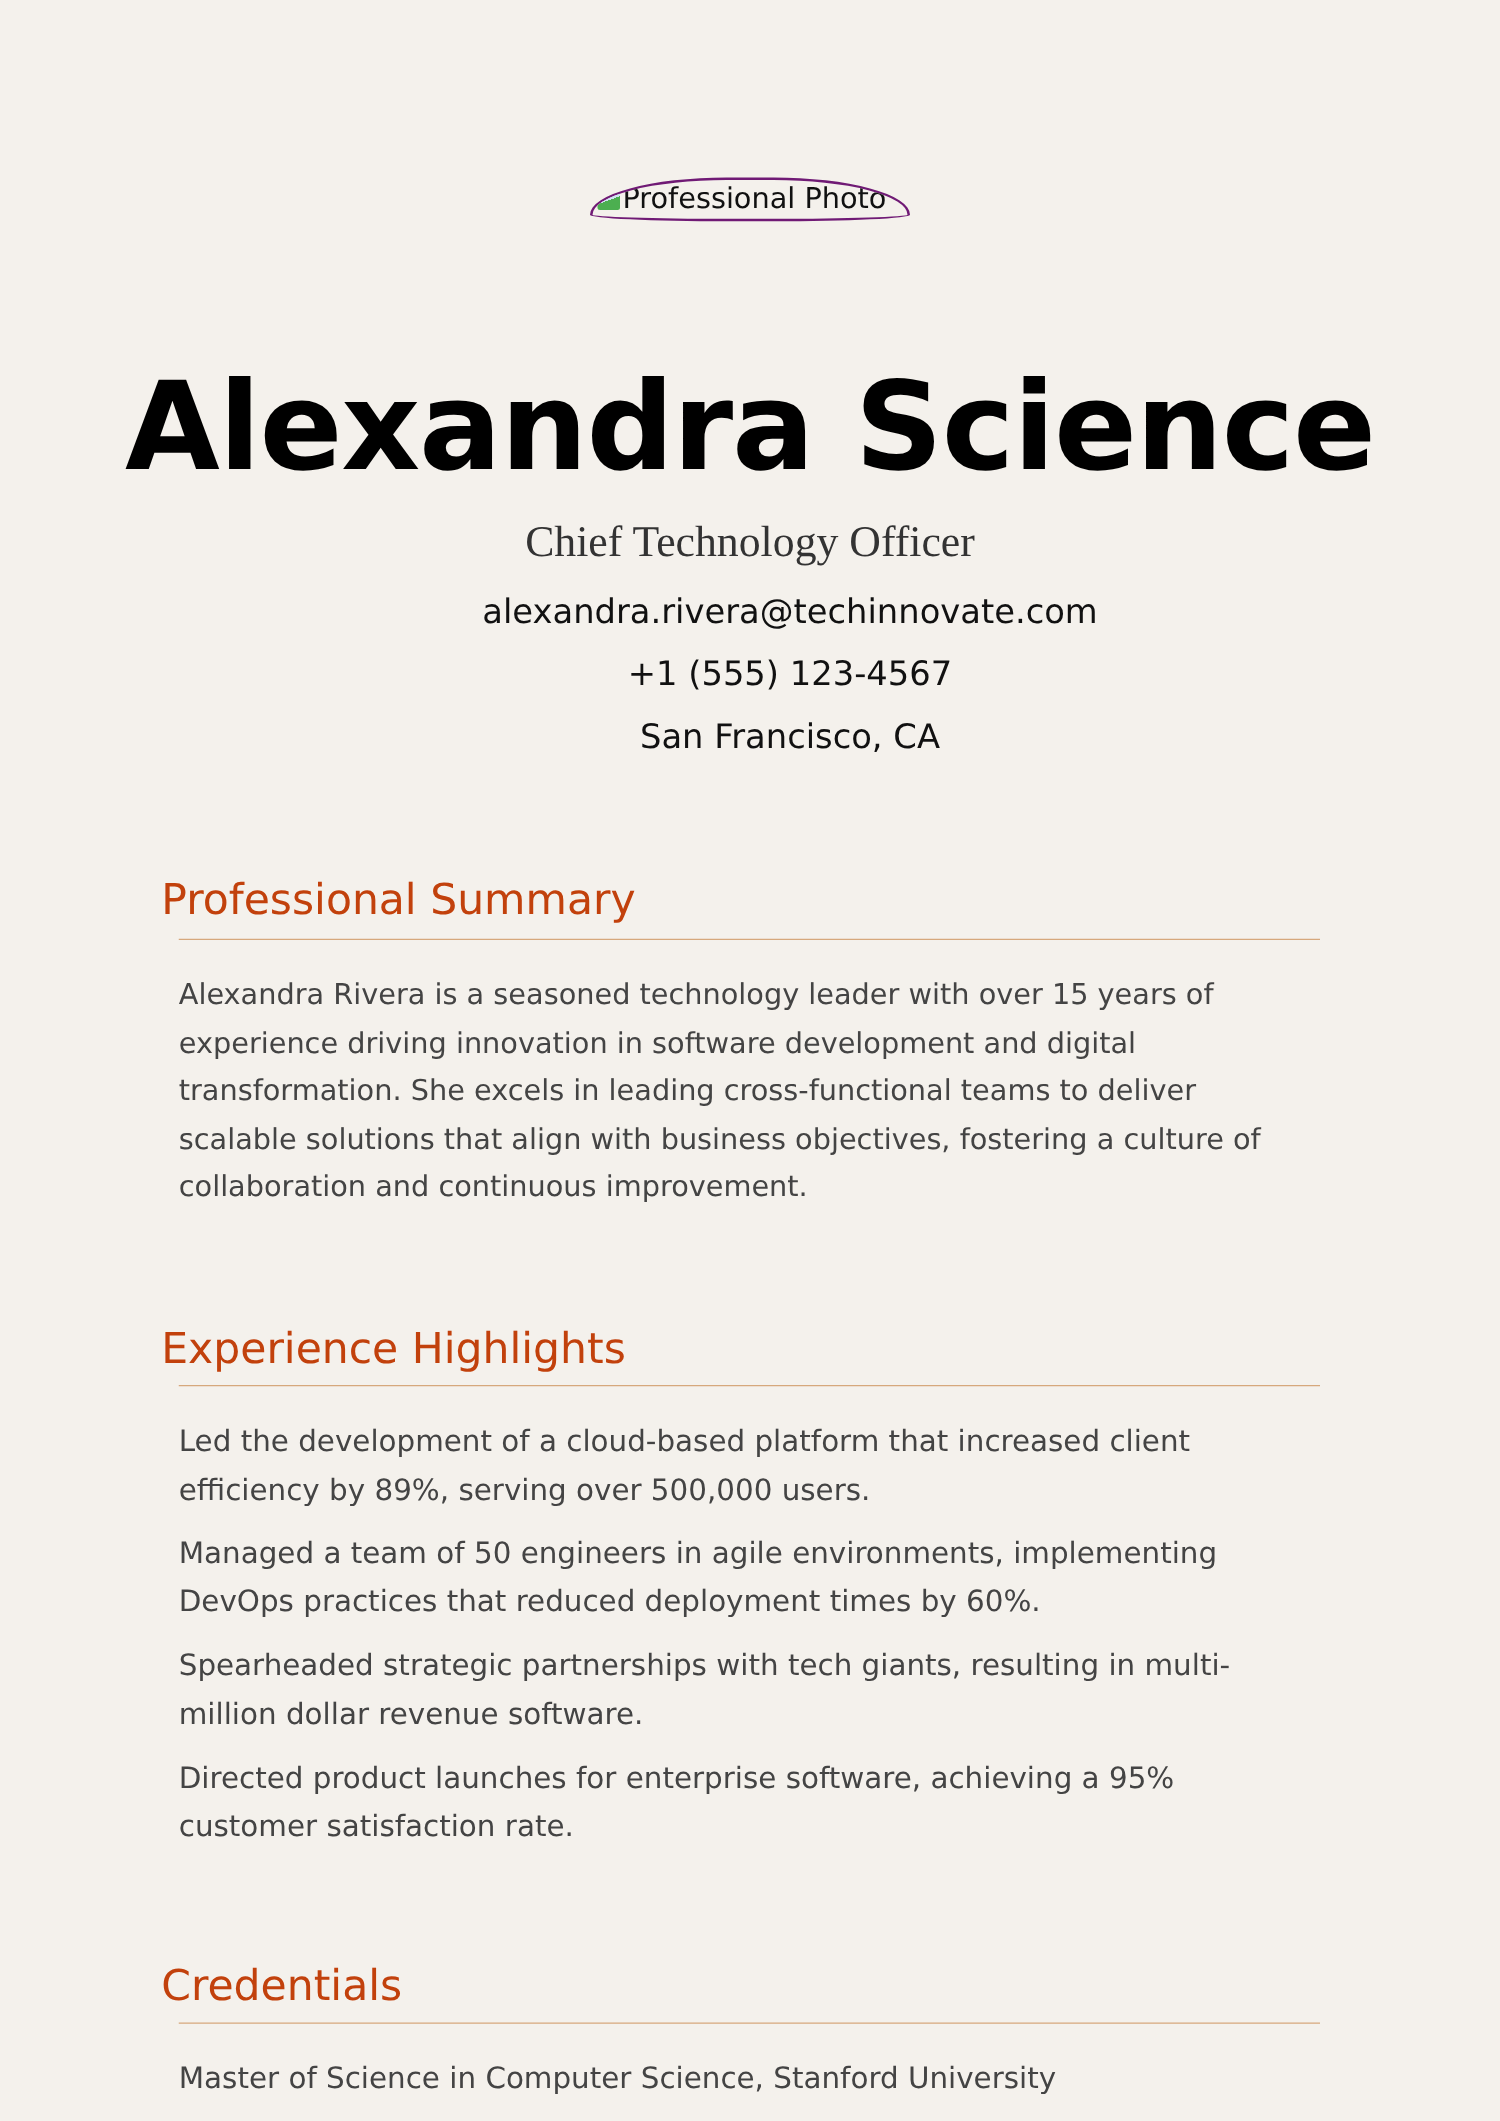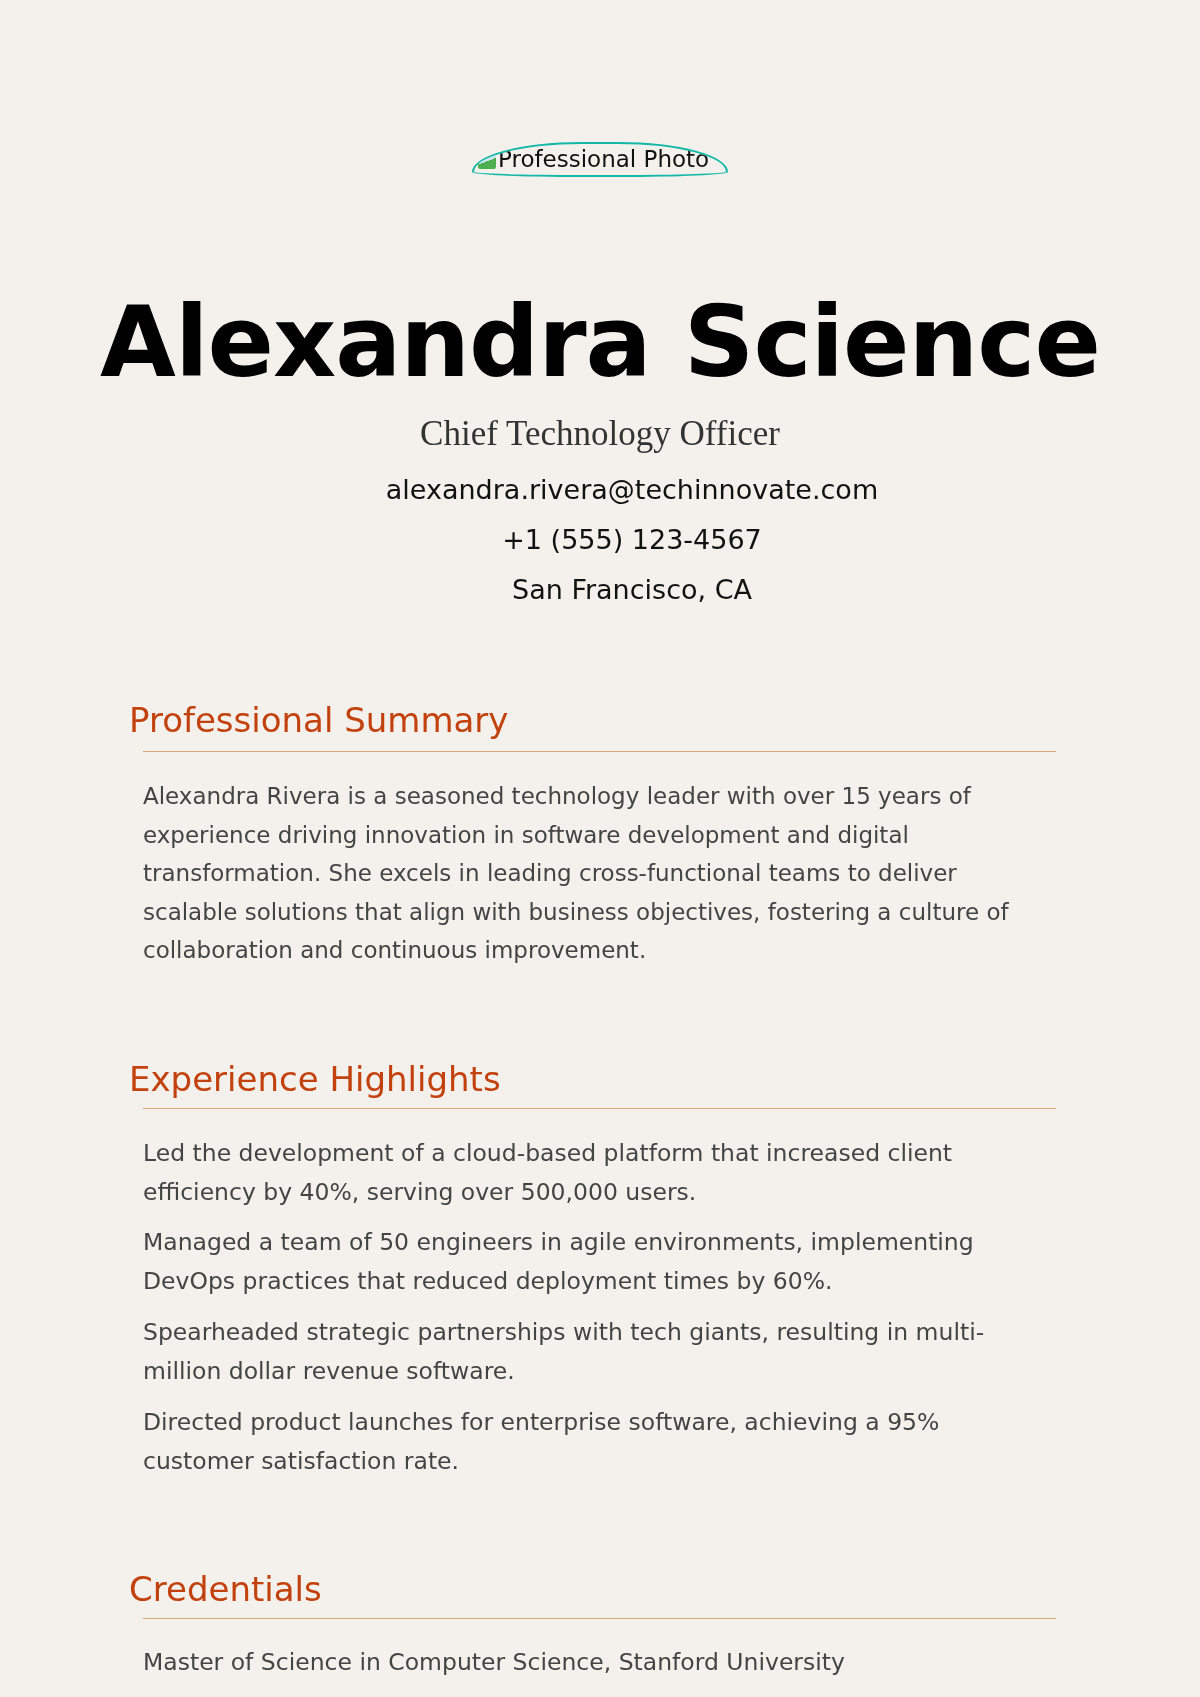--- a/index.html
+++ b/index.html
@@ -5,21 +5,21 @@
   html, body { margin: 0; padding: 0; }
   body {
     width: 1200px; height: 1697px; overflow: hidden;
     background: #f4f1ec;
     font-family: "DejaVu Sans", sans-serif;
     color: #111;
     position: relative;
   }
   .photo {
     position: absolute; left: 472px; top: 142px; width: 252px; height: 31px;
-    border: 2px solid #14b8a6; border-radius: 50% / 100% 100% 6px 6px;
+    border: 2px solid #701a75; border-radius: 50% / 100% 100% 6px 6px;
     box-sizing: content-box; overflow: hidden; white-space: nowrap;
     font-size: 23px; line-height: 31px; color: #111;
   }
   .photo .broken {
     display: inline-block; width: 18px; height: 18px; vertical-align: -2px; margin: 0 2px 0 4px;
     background: linear-gradient(160deg, #cfe3f3 0 55%, #4caf50 55% 100%);
     border-radius: 2px;
   }
   .name {
     position: absolute; left: 0; width: 1200px; top: 282px; text-align: center;
@@ -60,20 +60,20 @@
 <div class="contact" style="top:472px">alexandra.rivera@techinnovate.com</div>
 <div class="contact" style="top:522px">+1 (555) 123-4567</div>
 <div class="contact" style="top:572px">San Francisco, CA</div>
 
 <h2 class="section-heading" style="top:698px;margin:0">Professional Summary</h2>
 <div class="rule" style="top:751px"></div>
 <p class="para" style="top:777px;margin:0">Alexandra Rivera is a seasoned technology leader with over 15 years of experience driving innovation in software development and digital transformation. She excels in leading cross-functional teams to deliver scalable solutions that align with business objectives, fostering a culture of collaboration and continuous improvement.</p>
 
 <h2 class="section-heading" style="top:1057px;margin:0">Experience Highlights</h2>
 <div class="rule" style="top:1108px"></div>
-<div class="bullet" style="top:1134px">Led the development of a cloud-based platform that increased client efficiency by 40%, serving over 500,000 users.</div>
+<div class="bullet" style="top:1134px">Led the development of a cloud-based platform that increased client efficiency by 89%, serving over 500,000 users.</div>
 <div class="bullet" style="top:1223px">Managed a team of 50 engineers in agile environments, implementing DevOps practices that reduced deployment times by 60%.</div>
 <div class="bullet" style="top:1313px">Spearheaded strategic partnerships with tech giants, resulting in multi-million dollar revenue software.</div>
 <div class="bullet" style="top:1403px">Directed product launches for enterprise software, achieving a 95% customer satisfaction rate.</div>
 
 <h2 class="section-heading" style="top:1567px;margin:0">Credentials</h2>
 <div class="rule" style="top:1618px"></div>
 <div class="bullet" style="top:1643px">Master of Science in Computer Science, Stanford University</div>
 
 </body></html>

